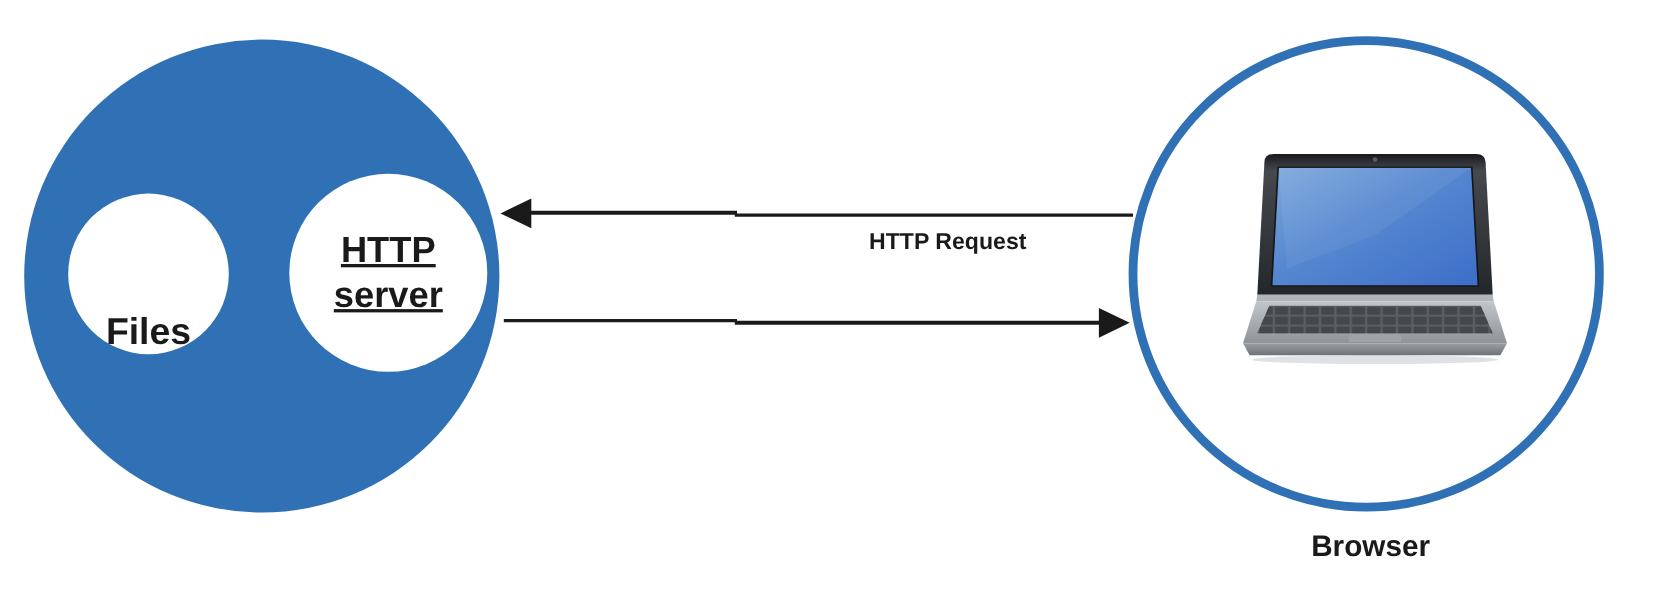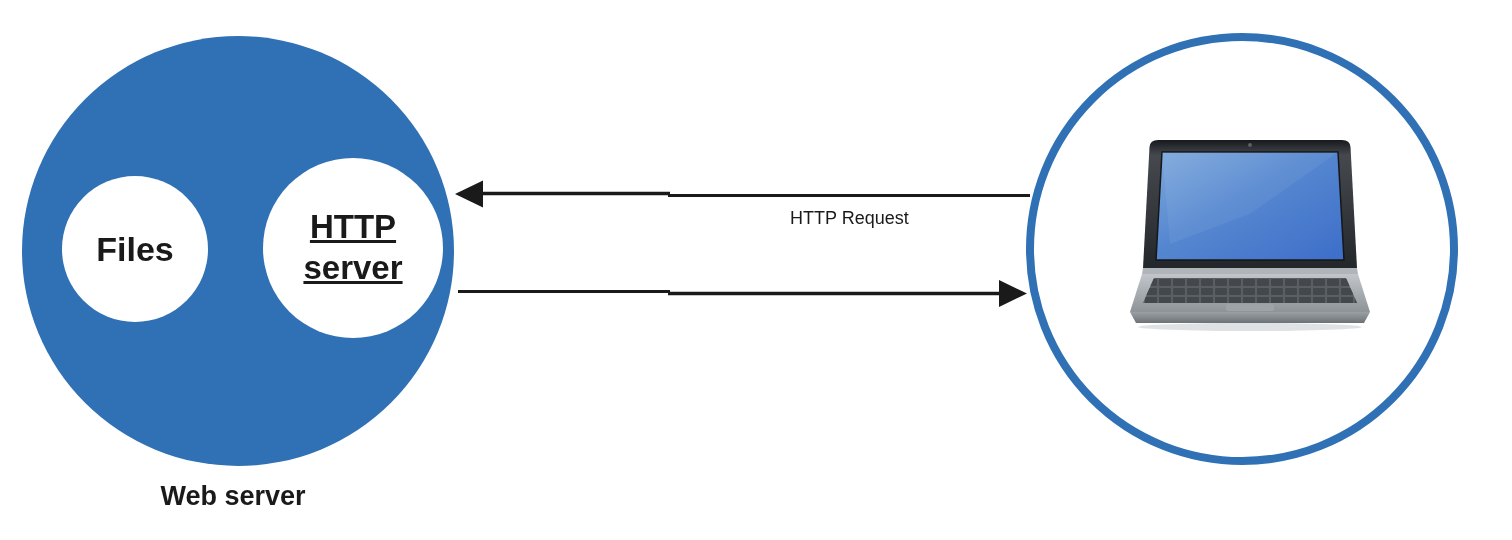--- a/index.html
+++ b/index.html
@@ -36,20 +36,21 @@
     justify-content: center;
     text-align: center;
     color: var(--text);
     font-weight: 700;
   }
   .files-circle {
     left: 40px;  
     top: 140px;  
     width: 146px; height: 146px;
     font-size: 34px;
+    align-items: flex-end;
   }
   .httpserver-circle {
     left: 241px; 
     top: 122px;  
     width: 180px; height: 180px;
     font-size: 33px;
     line-height: 1.24;
   }
   .httpserver-circle .wrap-label { width: 120px; text-decoration: underline; }
 
@@ -72,22 +73,22 @@
   .arrow-layer {
     position: absolute;
     left: 0; top: 0;
     width: 1512px; height: 540px;
     pointer-events: none;
   }
 
   
   .msg-label {
     position: absolute;
-    font-size: 18px;
-    font-weight: 400;
+    font-size: 21px;
+    font-weight: 700;
     color: var(--text);
     white-space: nowrap;
   }
   .request-label  { left: 790px; top: 208px; }
   .response-label { left: 466px; top: 249px; }
 
   .node-label {
     position: absolute;
     width: 340px;
     text-align: center;
@@ -169,15 +170,15 @@
     <polygon points="24,144 216,144 227,169 13,169" fill="#5a5f63"></polygon>
     <polygon points="24,144 216,144 227,169 13,169" fill="url(#keysPat)"></polygon>
 
     <rect x="96" y="170" width="48" height="7" rx="2" fill="#9da3a7"></rect>
 
     <polygon points="0,178 240,178 234,189 6,189" fill="url(#baseGrad)"></polygon>
   </svg>
 
   <div class="msg-label request-label">HTTP Request</div>
 
-  <div class="node-label webserver-label">Web server</div>
+  <div class="node-label browser-label">Browser</div>
 
 </div>
 
 </body></html>

